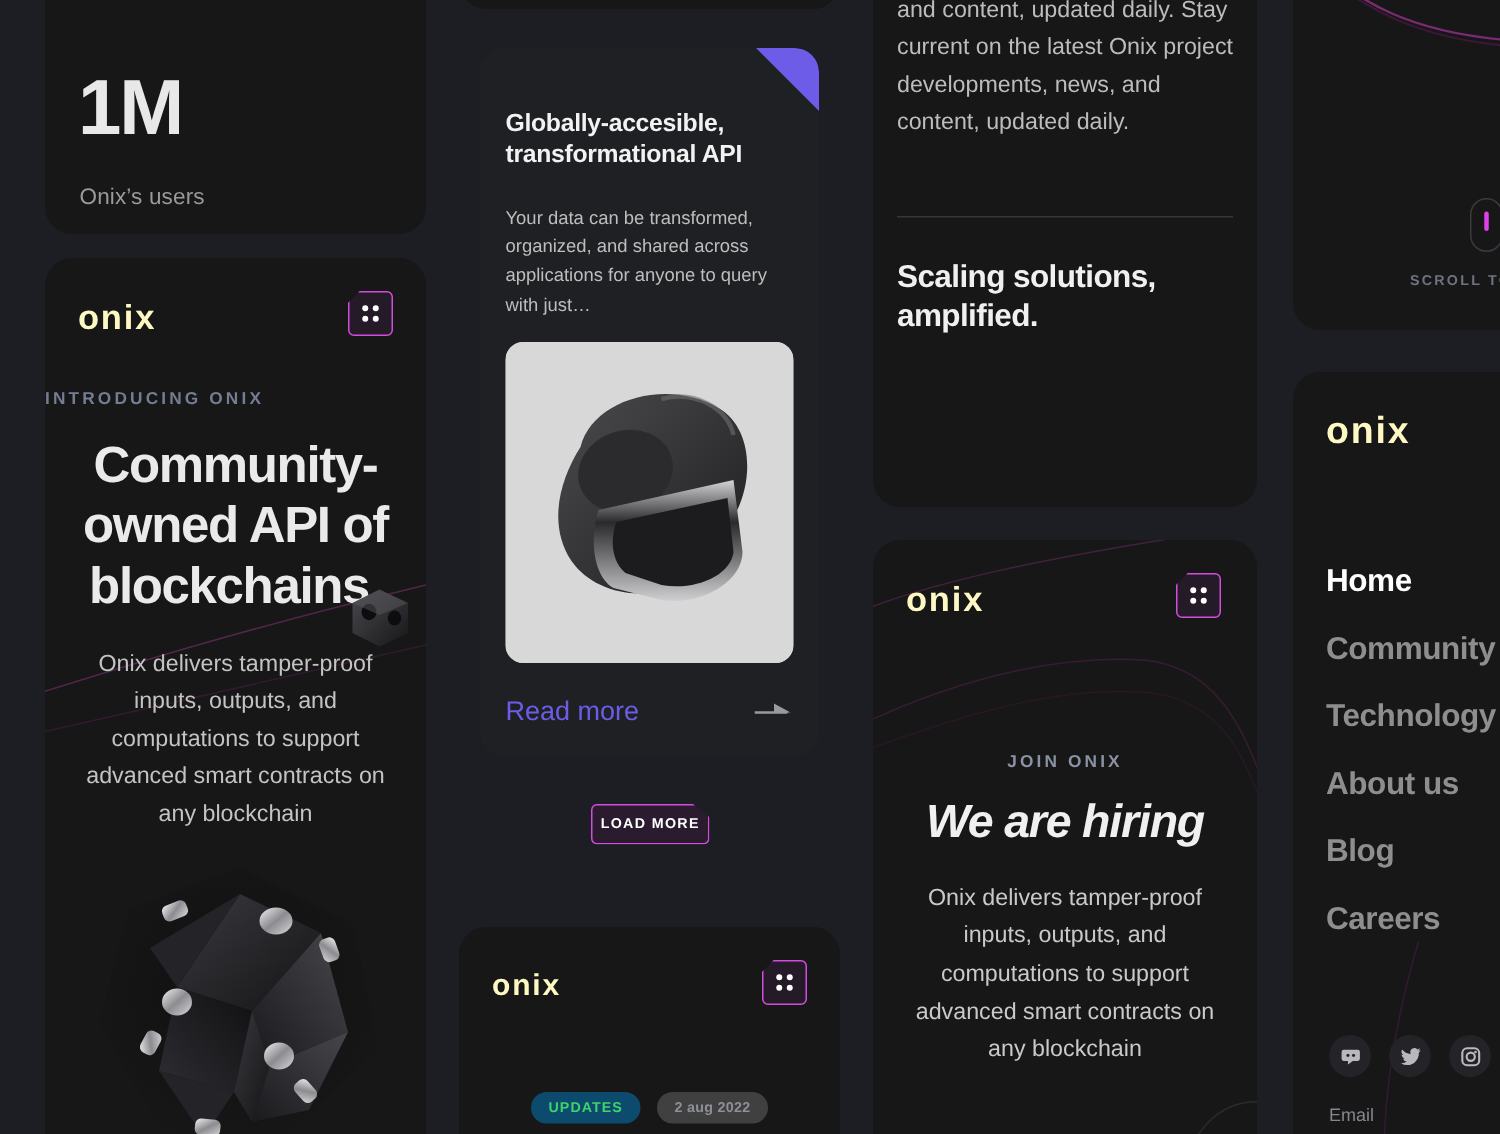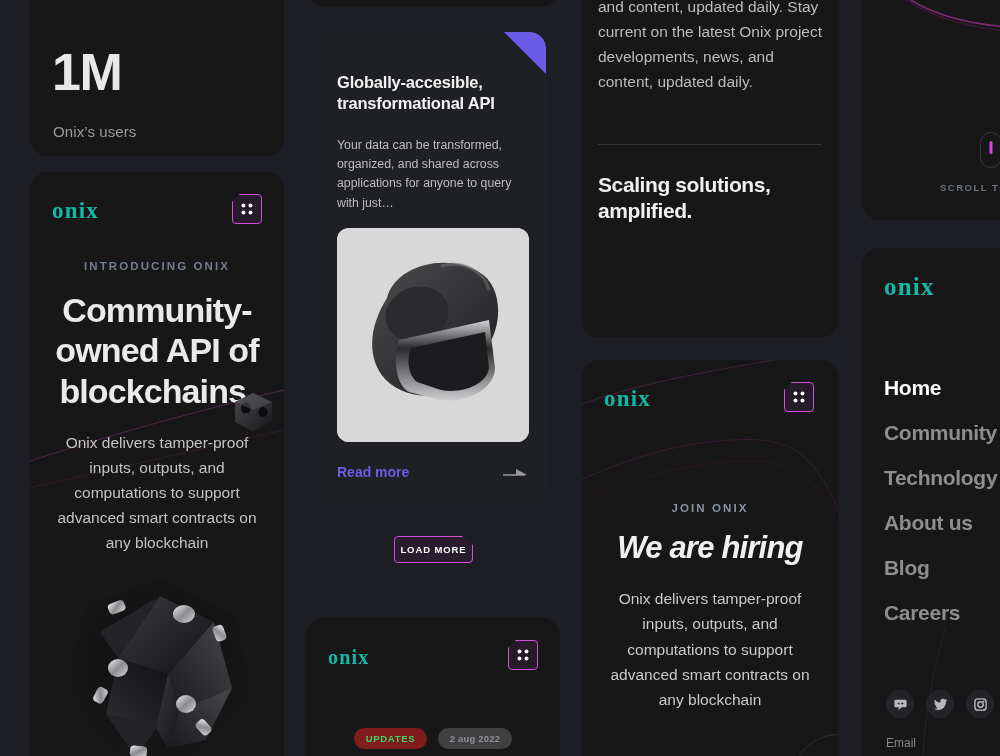--- a/index.html
+++ b/index.html
@@ -33,24 +33,24 @@
     margin-top: 13px;
   }
 
   #p-hero { left: 30px; top: 172px; width: 254px; height: 640px; }
 
   .brand-row {
     position: absolute; left: 22px; top: 22px;
     width: 210px; height: 34px;
   }
   .onix-logo {
-    font-size: 23px; font-weight: 700; color: #14b8a6;
+    font-size: 23px; font-weight: 700; color: #fef9c3;
     letter-spacing: 1.2px; line-height: 34px;
     text-transform: lowercase;
-    font-family: Liberation Serif, serif;
+    font-family: Liberation Sans, sans-serif;
   }
   .onix-logo.sm { font-size: 20px; }
   .onix-logo.lg { font-size: 25px; }
 
   .menu-btn {
     position: absolute; right: 0; top: 0;
     width: 30px; height: 30px;
     border: 1.6px solid #d44ce0;
     border-radius: 4px;
     background: #241a28;
@@ -58,21 +58,21 @@
   }
   .menu-btn .dots {
     position: absolute; left: 50%; top: 50%;
     transform: translate(-50%,-50%);
     display: grid; grid-template-columns: 4px 4px; gap: 3px;
   }
   .menu-btn .dots i { width: 4px; height: 4px; background: #fff; border-radius: 50%; display:block; }
 
   .eyebrow {
     position: absolute; left: 0; right: 0; top: 88px;
-    text-align: center;
+    text-align: left;
     font-size: 11.5px; font-weight: 700; color: #747e92;
     letter-spacing: 2.1px;
   }
   .hero-title {
     position: absolute; left: 14px; right: 14px; top: 118px;
     text-align: center;
     font-size: 34px; font-weight: 700; color: #eaeaea;
     line-height: 1.19; letter-spacing: -.9px;
   }
   .hero-body {
@@ -109,42 +109,42 @@
     font-size: 12.3px; color: #bdbdbd; line-height: 1.56;
   }
   .card-img {
     position: absolute; left: 17px; top: 196px;
     width: 192px; height: 214px;
     background: #d8d8d8; border-radius: 12px; overflow: hidden;
   }
   .card-foot { position: absolute; left: 17px; right: 17px; top: 432px; height: 20px; }
   .read-more {
     position: absolute; left: 0; top: 0;
-    font-size: 14px; color: #6c5ce7; font-weight: 700;
+    font-size: 18px; color: #6c5ce7; font-weight: 400;
   }
   .arrow-ico { position: absolute; right: 0; top: 3px; width: 26px; height: 12px; }
 
   .load-more {
     position: absolute; left: 394px; top: 536px;
     width: 79px; height: 27px;
     border: 1.6px solid #d44ce0; background: #2b1b2e;
     border-radius: 4px;
     clip-path: polygon(0 0, 86% 0, 100% 33%, 100% 100%, 0 100%);
     font-size: 9.5px; font-weight: 700; color: #fff;
     letter-spacing: .9px; text-align: center; line-height: 25px;
   }
 
   #p-card2 { left: 306px; top: 618px; width: 254px; height: 200px; }
   .badges { position: absolute; left: 0; right: 0; top: 110px; text-align: center; }
   .badge {
     display: inline-block; vertical-align: middle;
     padding: 5px 12px; border-radius: 13px;
     font-size: 9.5px; font-weight: 700; letter-spacing: .7px;
   }
-  .badge.updates { background: #7f1d1d; color: #3fd46a; }
+  .badge.updates { background: #0c4a6e; color: #3fd46a; }
   .badge.date { background: #404040; color: #8d9099; margin-left: 6px; letter-spacing:.2px; }
 
   
   #p-news { left: 582px; top: -120px; width: 256px; height: 458px; }
   .news-body1 {
     position: absolute; left: 16px; right: 16px; top: 114px;
     font-size: 15.5px; color: #bcbcbc; line-height: 1.62;
   }
   .news-rule {
     position: absolute; left: 16px; right: 16px; top: 264px;

